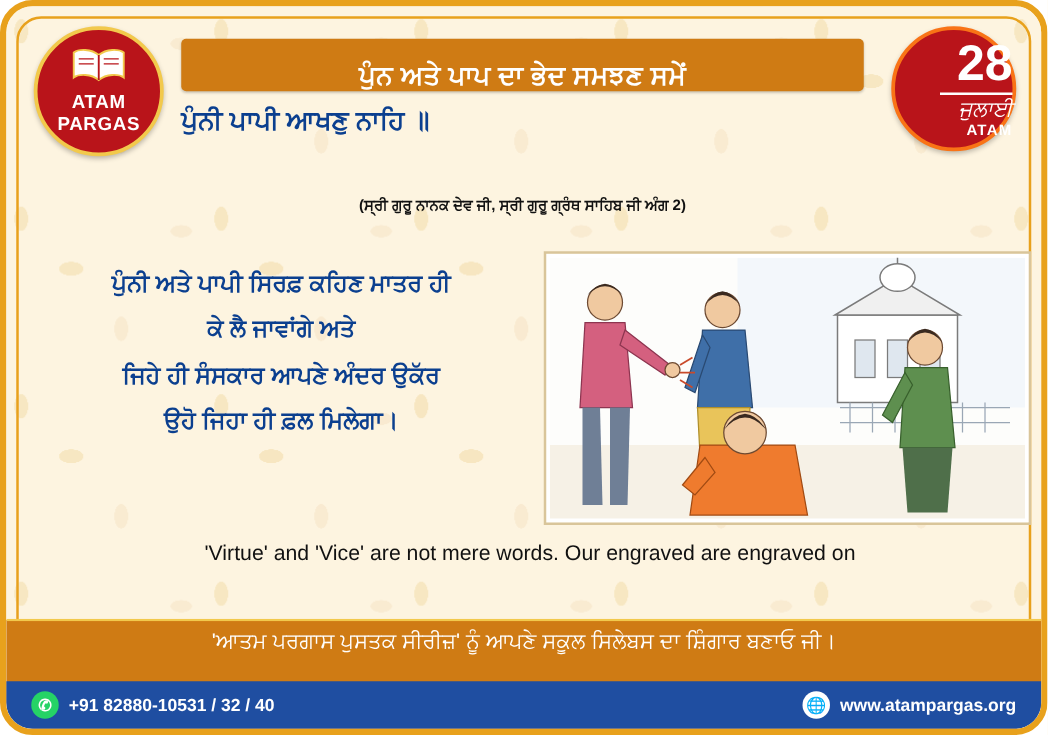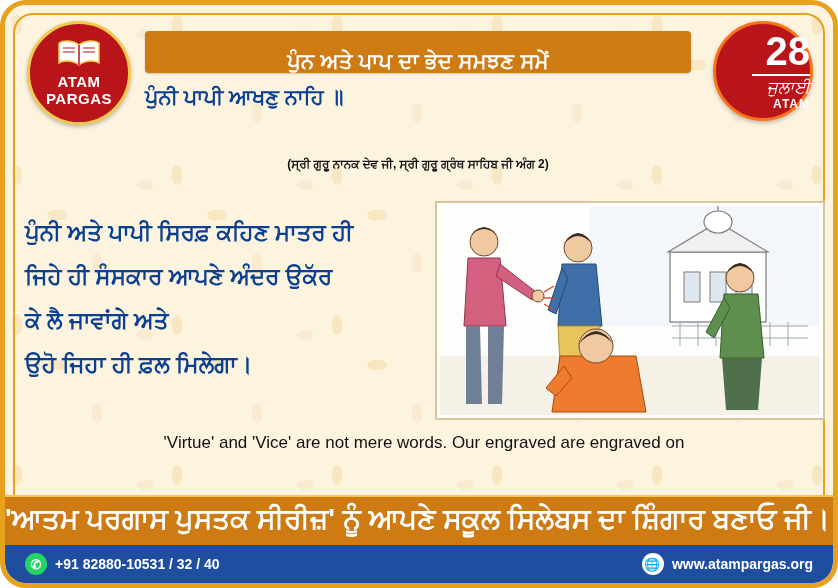--- a/index.html
+++ b/index.html
@@ -95,22 +95,22 @@
     color: #0b3f8f; font-size: 21px; font-weight: bold; line-height: 1.55;
   }
   .citation {
     position: absolute; left: 140px; top: 152px; width: 546px;
     text-align: center; color: #111; font-size: 12px; font-weight: bold;
   }
 
   
   .body-pa {
     position: absolute; left: 20px; top: 205px; width: 400px;
-    text-align: left;
-    color: #0b3f8f; font-size: 23px; font-weight: bold; line-height: 1.92;
+    text-align: center;
+    color: #0b3f8f; font-size: 19px; font-weight: bold; line-height: 1.92;
   }
 
   
   .illus {
     position: absolute; left: 432px; top: 198px;
     width: 386px; height: 215px;
     background: #ffffff;
     border: 3px solid #ffffff;
     outline: 2px solid #d9c59a;
     overflow: hidden;
@@ -132,22 +132,22 @@
   
   .strip {
     position: absolute; left: 0; right: 0; bottom: 0;
     height: 88px;
     background: #cf7b14;
     border-top: 2px solid #f2c94c;
     border-radius: 0 0 22px 22px;
   }
   .strip-text {
     position: absolute; left: 0; right: 0; top: 6px;
-    text-align: left; color: #ffffff;
-    font-size: 28px; font-weight: bold;
+    text-align: center; color: #ffffff;
+    font-size: 17px; font-weight: normal;
   }
   .strip-bottom {
     position: absolute; left: 0; right: 0; bottom: 0;
     height: 38px; background: #1f4ea1;
     border-radius: 0 0 20px 20px;
     display: flex; align-items: center; justify-content: space-between;
     padding: 0 20px;
   }
   .phone, .site { display: flex; align-items: center; gap: 8px; color: #fff; font-size: 14px; font-weight: bold; }
   .circ-icon {
@@ -191,22 +191,22 @@
     <span>ਪੁੰਨ ਅਤੇ ਪਾਪ ਦਾ ਭੇਦ ਸਮਝਣ ਸਮੇਂ</span>
   </div>
 
   <div class="shabad">
     <div class="line">ਪੁੰਨੀ ਪਾਪੀ ਆਖਣੁ ਨਾਹਿ ॥</div>
   </div>
   <div class="citation">(ਸ੍ਰੀ ਗੁਰੂ ਨਾਨਕ ਦੇਵ ਜੀ, ਸ੍ਰੀ ਗੁਰੂ ਗ੍ਰੰਥ ਸਾਹਿਬ ਜੀ ਅੰਗ 2)</div>
 
   <div class="body-pa">
     <div>ਪੁੰਨੀ ਅਤੇ ਪਾਪੀ ਸਿਰਫ਼ ਕਹਿਣ ਮਾਤਰ ਹੀ</div>
+    <div>ਕੇ ਲੈ ਜਾਵਾਂਗੇ ਅਤੇ</div>
     <div>ਜਿਹੇ ਹੀ ਸੰਸਕਾਰ ਆਪਣੇ ਅੰਦਰ ਉਕੱਰ</div>
-    <div>ਕੇ ਲੈ ਜਾਵਾਂਗੇ ਅਤੇ</div>
     <div>ਉਹੋ ਜਿਹਾ ਹੀ ਫ਼ਲ ਮਿਲੇਗਾ।</div>
   </div>
 
   <div class="illus">
     <svg width="380" height="209" viewBox="0 0 380 209">
       <rect x="0" y="0" width="380" height="209" fill="#fdfdfb"></rect>
 
       <rect x="150" y="0" width="230" height="120" fill="#f3f7fb"></rect>
       <rect x="0" y="150" width="380" height="59" fill="#f6f1e6"></rect>
 

